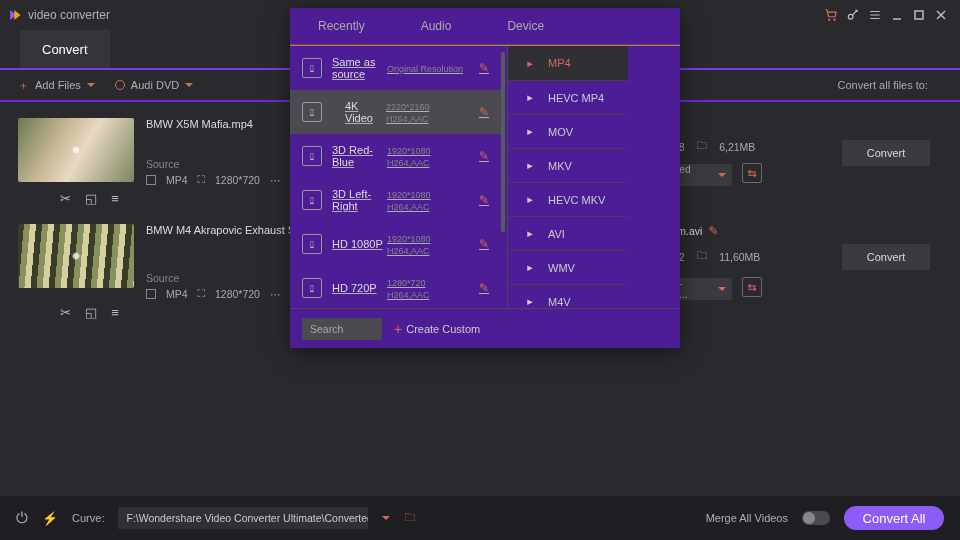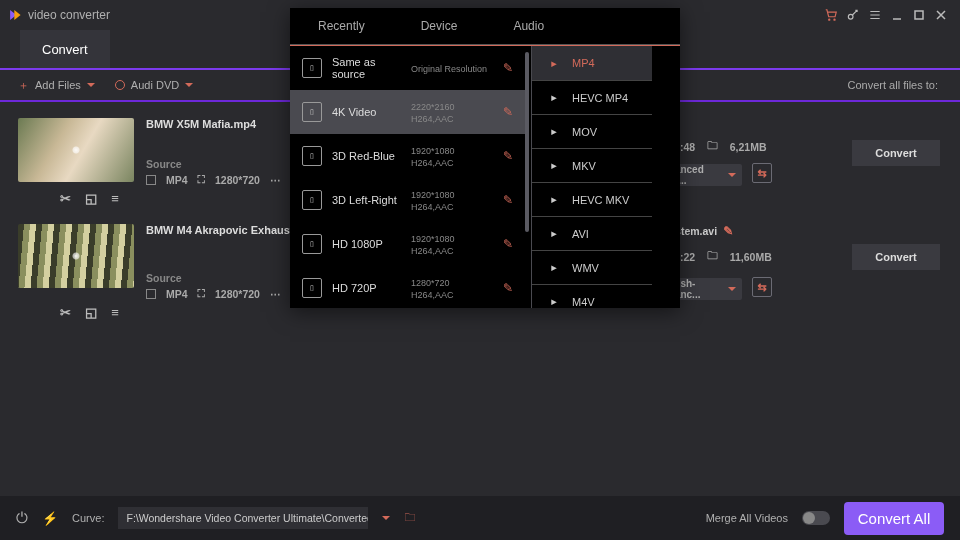--- a/index.html
+++ b/index.html
@@ -10,24 +10,24 @@
 .titlebar .tb-icon { width: 22px; height: 22px; display: flex; align-items: center; justify-content: center; cursor: pointer; color: #bbb; }
 .topnav { height: 40px; border-bottom: 2px solid #7c3aed; display: flex; align-items: stretch; }
 .topnav .tab { padding: 0 22px; display: flex; align-items: center; font-size: 13px; color: #9a9a9a; cursor: pointer; }
 .topnav .tab.active { color: #fff; background: #34343a; }
 .toolbar { height: 32px; display: flex; align-items: center; padding: 0 18px; border-bottom: 2px solid #6d28d9; font-size: 11px; gap: 20px; }
 .toolbar .btn { display: flex; align-items: center; gap: 6px; cursor: pointer; }
 .toolbar .plus { color: #d36a5a; }
 .toolbar .red-ring { width: 10px; height: 10px; border: 1.5px solid #d36a5a; border-radius: 50%; }
 .chev-down { width: 0; height: 0; border-left: 4px solid transparent; border-right: 4px solid transparent; border-top: 4px solid #d36a5a; }
 .toolbar .spacer { flex: 1; }
-.convlabel { color: #aaa; margin-right: 4px; }
+.convlabel { color: #aaa; margin-right: 14px; }
 .presetdd { width: 110px; height: 20px; background: #3a3a40; padding: 0 8px; display: flex; align-items: center; font-size: 11px; color: #ddd; }
 .content { padding: 10px 0; }
-.item { padding: 6px 20px 4px 18px; font-weight: bold; }
+.item { padding: 6px 30px 4px 18px; }
 .item .row { display: flex; align-items: stretch; }
 .thumb { width: 116px; height: 64px; background: #555; border-radius: 2px; position: relative; flex-shrink: 0; }
 .thumb::after { content:''; position:absolute; inset:0; background: radial-gradient(circle at 50% 50%, rgba(255,255,255,.9) 0, rgba(255,255,255,.6) 3px, transparent 4px); }
 .thumb1 { background: linear-gradient(120deg,#6b7a52 0%,#c8b896 35%,#e8d9c2 55%,#7a8560 100%); }
 .thumb2 { background: repeating-linear-gradient(95deg,#3a3d2a 0 6px,#8a8f5e 6px 12px,#d4d0a0 12px 18px); }
 .itemmid { flex: 1; padding-left: 12px; font-size: 10.5px; display: flex; flex-direction: column; justify-content: space-between; }
 .fname { color: #ddd; font-size: 11px; margin-bottom: 6px; }
 .srclabel { color: #888; margin-bottom: 3px; }
 .srcinfo { display: flex; align-items: center; gap: 10px; color: #aaa; }
 .mini-ic { width: 10px; height: 10px; border: 1px solid #888; }
@@ -38,31 +38,31 @@
 .presetbox { background: #3a3a40; width: 92px; height: 22px; margin-top: 4px; font-size: 10px; display: flex; align-items: center; padding: 0 6px; border-radius: 2px; }
 .sq-icon { width: 20px; height: 20px; border: 1px solid #6b6b74; border-radius: 2px; display: flex; align-items: center; justify-content: center; color: #d36a5a; font-size: 11px; }
 .convertbtn { width: 88px; height: 26px; background: #3a3a40; color: #ddd; display: flex; align-items: center; justify-content: center; font-size: 11px; cursor: pointer; }
 .thumbbar { margin-left: 0; display: flex; gap: 14px; padding: 5px 0 0 42px; color: #bbb; font-size: 13px; }
 .thumbbar span { cursor: pointer; }
 .footer { position: absolute; bottom: 0; left: 0; right: 0; height: 44px; background: #1f1f23; display: flex; align-items: center; padding: 0 16px; font-size: 11px; gap: 14px; }
 .outpath { width: 250px; height: 22px; background: #2f2f34; padding: 0 8px; display: flex; align-items: center; color: #ccc; font-size: 10.5px; overflow: hidden; white-space: nowrap; }
 .footer .spacer { flex: 1; }
 .toggle { width: 28px; height: 14px; background: #4a4a50; border-radius: 7px; position: relative; }
 .toggle::after { content:''; position:absolute; left:1px; top:1px; width:12px; height:12px; background:#888; border-radius:50%; }
-.convertall { width: 100px; height: 33px; background: #8b5cf6; color: #fff; display: flex; align-items: center; justify-content: center; border-radius: 4px; cursor: pointer; font-size: 15px; }
-
-.popup { position: absolute; left: 290px; top: 8px; width: 390px; background: #000000; box-shadow: 0 4px 20px rgba(0,0,0,.5); z-index: 50; }
+.convertall { width: 100px; height: 24px; background: #8b5cf6; color: #fff; display: flex; align-items: center; justify-content: center; border-radius: 13px; cursor: pointer; font-size: 13px; }
+
+.popup { position: absolute; left: 290px; top: 8px; width: 390px; background: #4c1d95; box-shadow: 0 4px 20px rgba(0,0,0,.5); z-index: 50; }
 .ptabs { display: flex; border-bottom: 1px solid #555; }
 .ptab { flex: 0 0 auto; padding: 11px 28px; font-size: 12px; color: #aaa; cursor: pointer; }
 .ptab.active { color: #d36a5a; border-bottom: 2px solid #d36a5a; }
 .pbody { display: flex; border-top: 1px solid #d36a5a; }
-.plist { width: 242px; max-height: 262px; overflow: hidden; border-right: 1px solid #4a4a50; position: relative; }
+.plist { width: 218px; max-height: 262px; overflow: hidden; border-right: 1px solid #4a4a50; position: relative; text-decoration: underline; }
 .plist-inner { padding-right: 6px; }
 .prow { display: flex; align-items: center; padding: 8px 12px; height: 44px; cursor: pointer; }
-.prow.sel { background: #4a4a50; }
+.prow.sel { background: #4a4a50; gap: 13px; }
 .pico { width: 20px; height: 20px; border: 1px solid #999; border-radius: 2px; margin-right: 10px; display: flex; align-items: center; justify-content: center; font-size: 7px; color: #ccc; flex-shrink: 0; }
 .ptext { flex: 1; }
 .pname { font-size: 11px; color: #ddd; }
 .pres { font-size: 9px; color: #888; margin-top: 2px; }
 .pedit { color: #d36a5a; font-size: 12px; margin-left: 6px; }
 .scrollind { position: absolute; right: 2px; top: 6px; width: 4px; height: 180px; background: #5a5a62; border-radius: 2px; }
 .pside { width: 120px; max-height: 262px; overflow: hidden; }
 .fmtrow { display: flex; align-items: center; height: 34px; padding: 0 14px; gap: 10px; font-size: 11px; color: #ccc; cursor: pointer; border-top: 1px solid #444;}
 .fmtrow:first-child { border-top: none; }
 .fmtrow.sel { background: #2f2f34; color: #d36a5a; }
@@ -248,22 +248,22 @@
   <span style="color:#d36a5a;cursor:pointer">🗀</span>
   <div class="spacer"></div>
   <span>Merge All Videos</span>
   <div class="toggle"></div>
   <div class="convertall">Convert All</div>
 </div>
 
 <div class="popup">
   <div class="ptabs">
     <div class="ptab">Recently</div>
+    <div class="ptab">Audio</div>
     <div class="ptab">Device</div>
-    <div class="ptab">Audio</div>
   </div>
   <div class="pbody">
     <div class="plist">
       <div class="plist-inner" id="preset-container">
           <div class="prow">
             <div class="pico">▯</div>
     <div class="ptext">
               <div class="pname">Same as source</div>
             </div>
     <div style="width:86px">
@@ -357,13 +357,20 @@
         <div class="fmtrow">
           <span class="fmtic">▸</span>
           <span>WMV</span>
         </div>
         <div class="fmtrow">
           <span class="fmtic">▸</span>
           <span>M4V</span>
         </div>
       </div>
   </div>
+  <div class="pfoot">
+    <div class="psearch">Search</div>
+    <div class="createcustom">
+        <span class="p">+</span>
+        <span>Create Custom</span>
+      </div>
+  </div>
 </div>
 
 </body></html>

